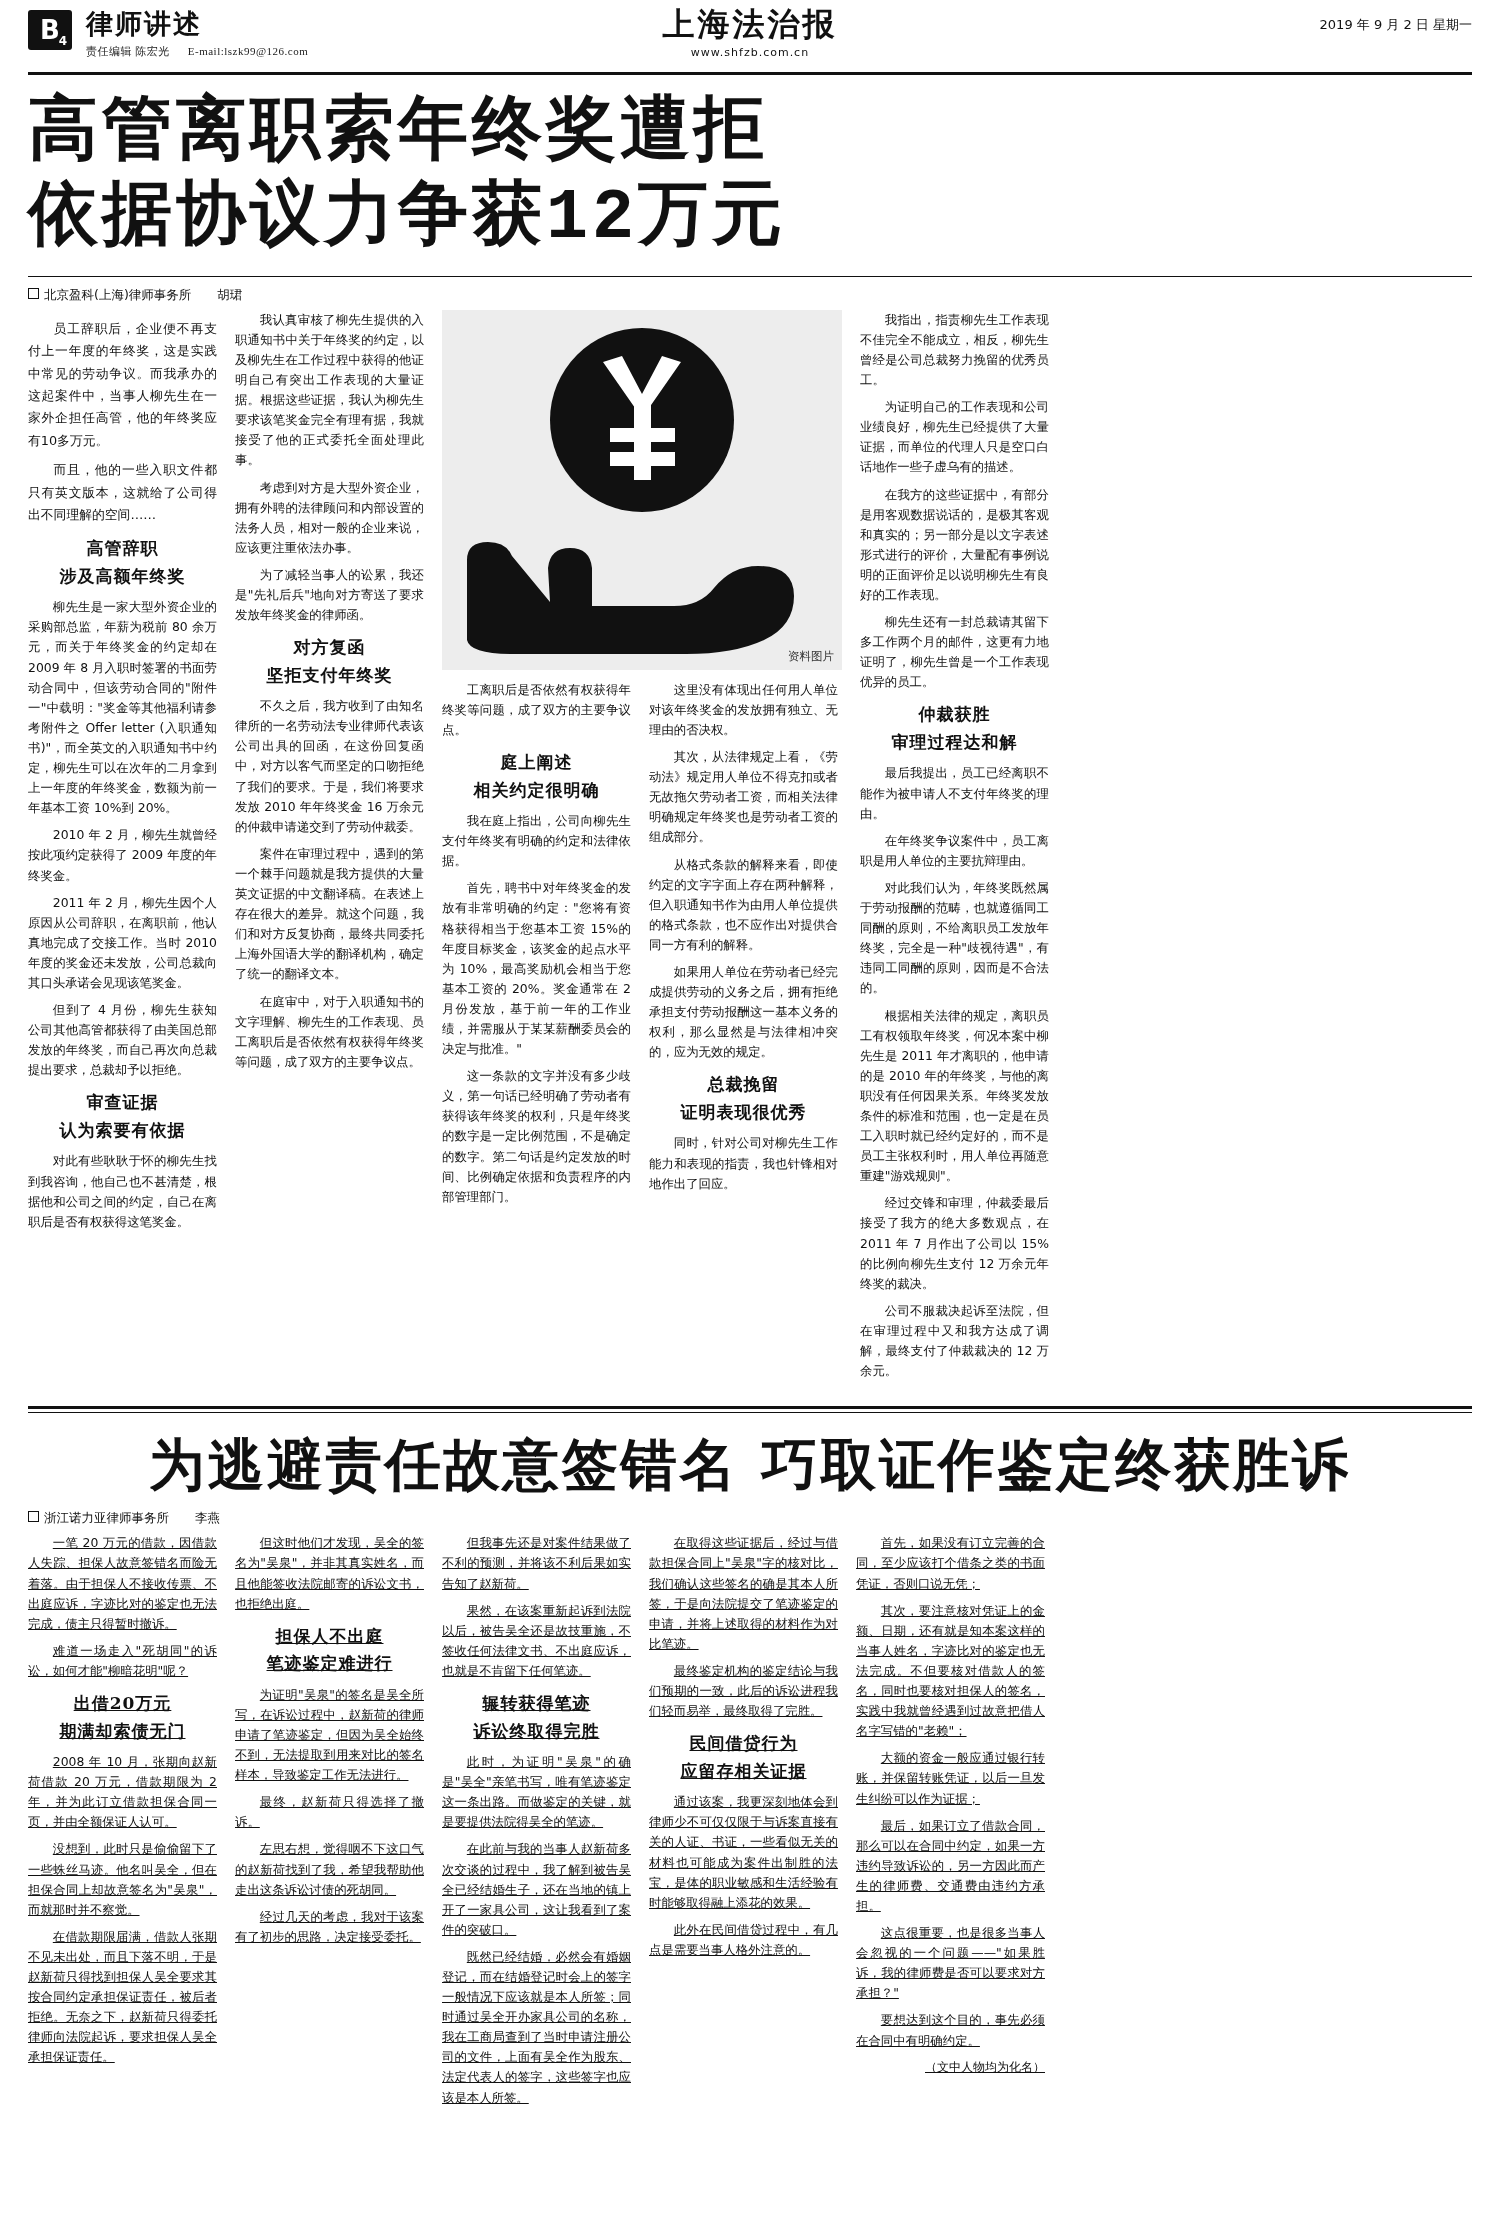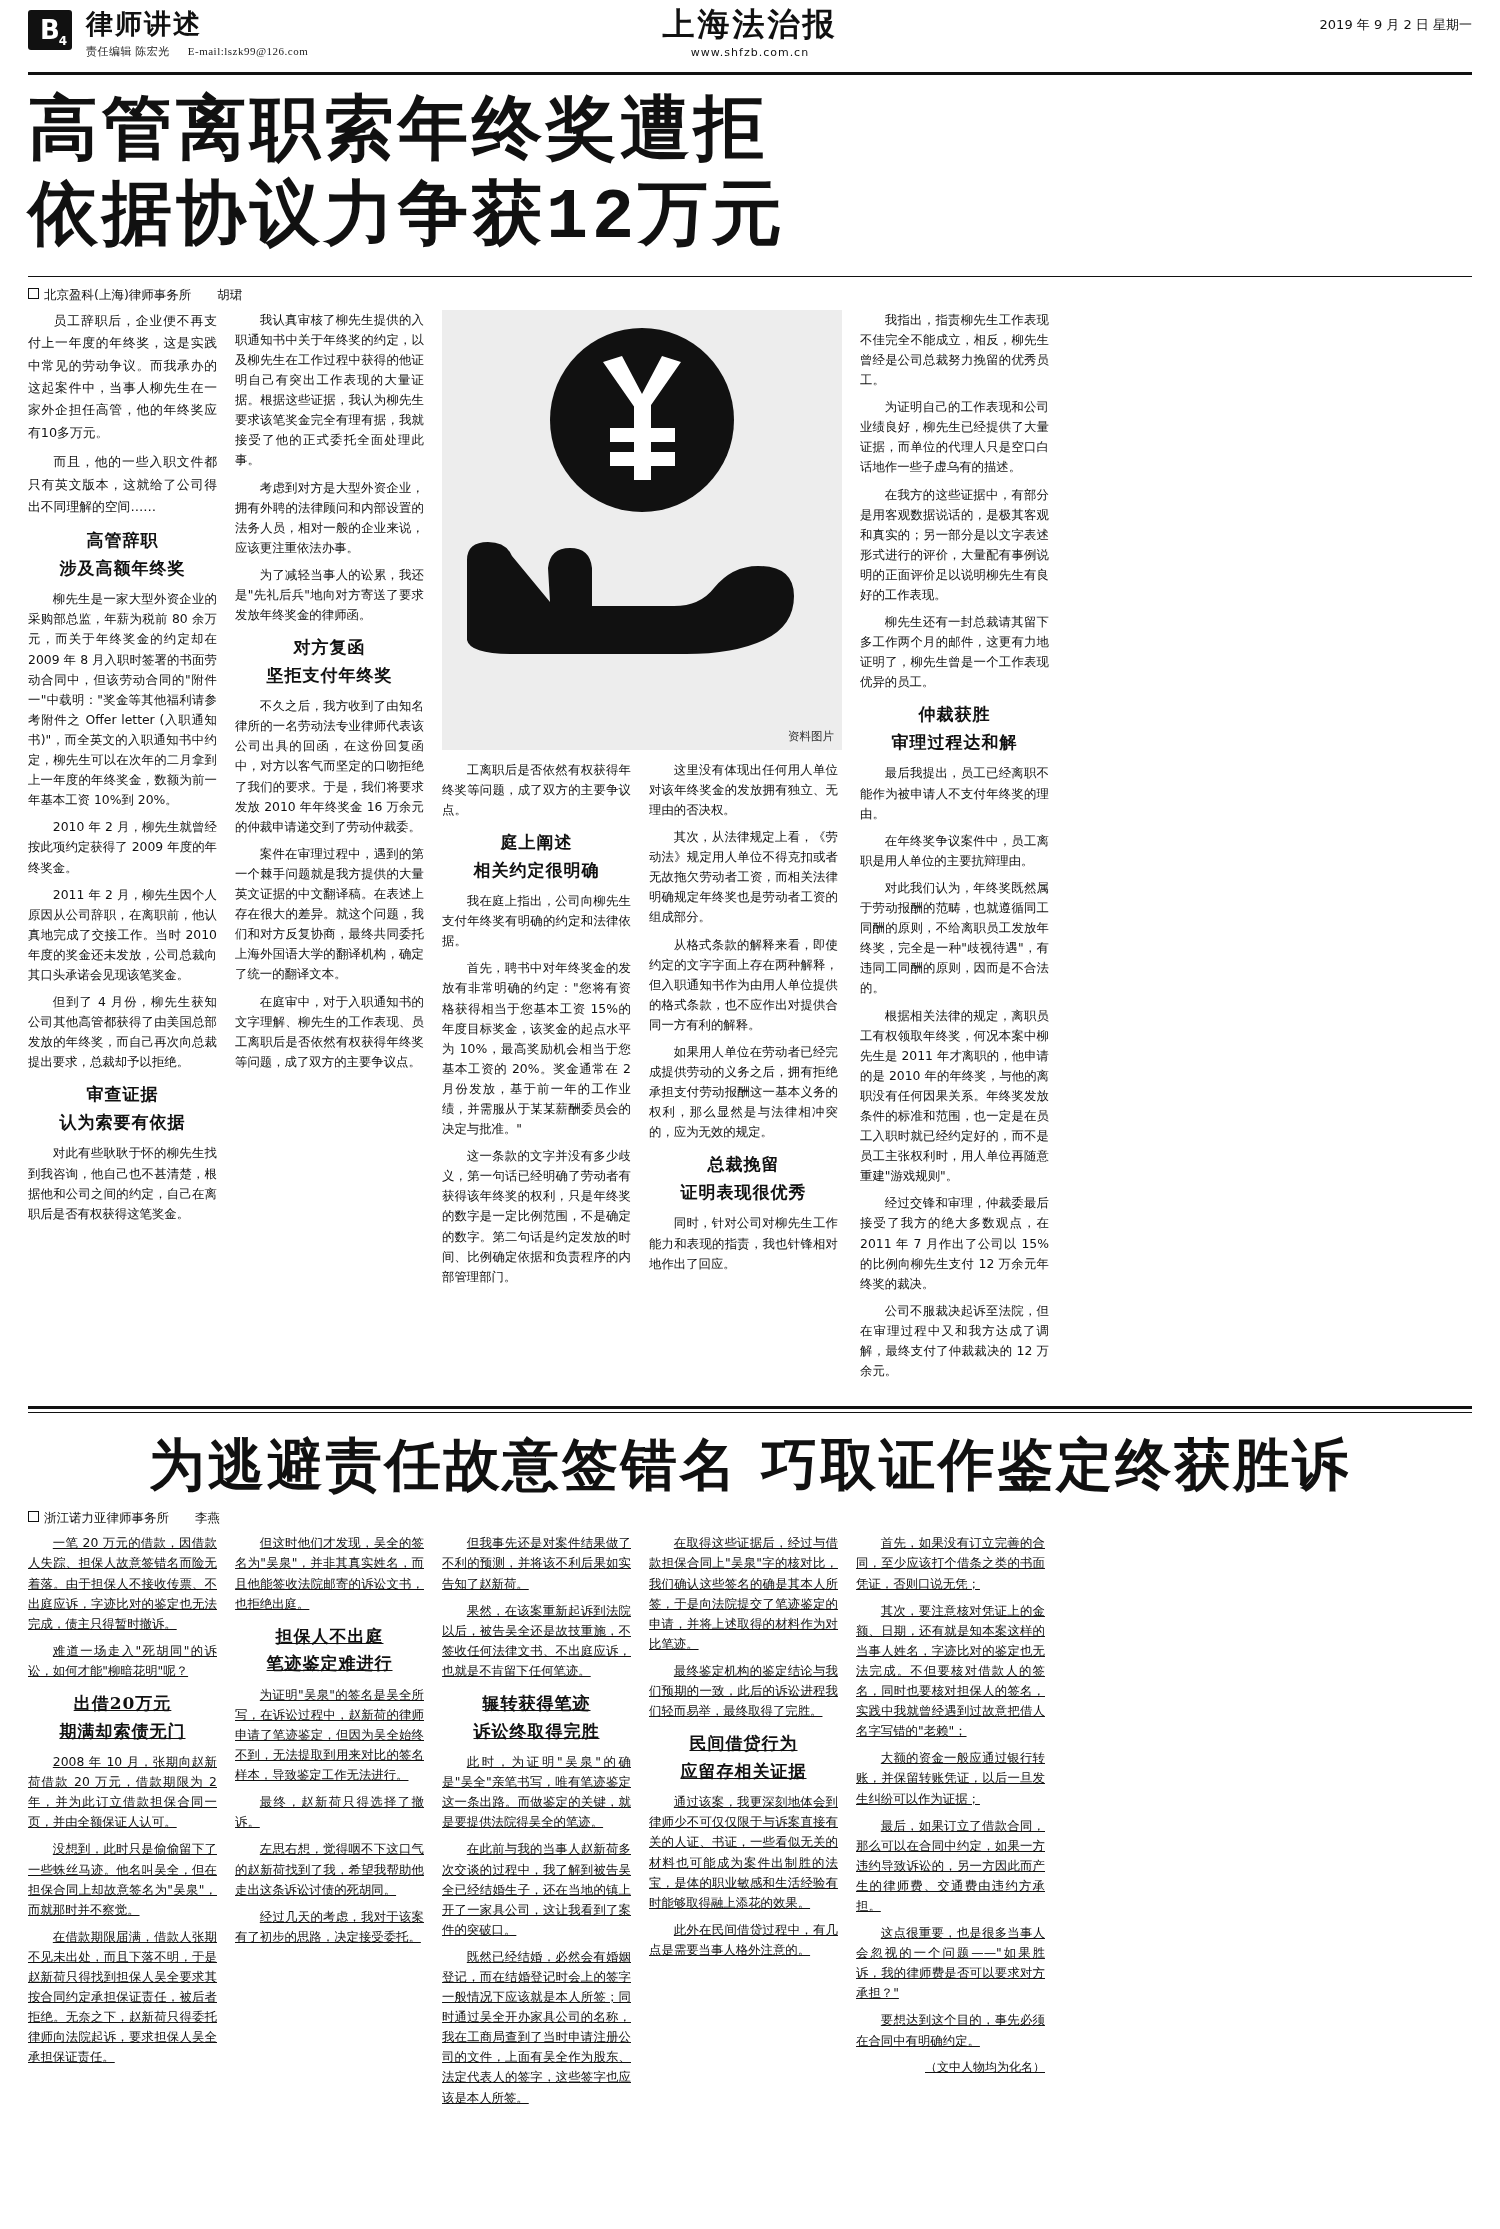--- a/index.html
+++ b/index.html
@@ -31,23 +31,23 @@
   .byline .box{display:inline-block;width:9px;height:9px;border:1px solid #111;margin-right:5px;vertical-align:baseline;}
   .byline .name{margin-left:26px;}
 
   .cols{display:flex;gap:18px;}
   .col{width:189px;font-size:12.4px;line-height:1.62;text-align:justify;}
   p{margin:0 0 7px 0;text-indent:2em;}
   .sub-head{text-align:center;font-family:"DejaVu Serif","Liberation Serif",serif;font-weight:bold;font-size:17px;line-height:1.5;margin:10px 0 8px 0;text-indent:0;letter-spacing:1px;}
 
   
   .figwrap{width:400px;}
-  .fig{width:400px;height:440px;background:#ededed;position:relative;overflow:hidden;}
+  .fig{width:400px;height:360px;background:#ededed;position:relative;overflow:hidden;}
   .fig .caption{position:absolute;right:8px;bottom:6px;font-size:11.5px;color:#333;}
-  .lead{font-size:12.8px;line-height:1.75;}
+  .lead{font-size:12.8px;line-height:1.75;margin-top:8px;}
 
   
   .art-divider{margin:18px 28px 0 28px;border-top:3px solid #111;}
   .art-divider2{margin:3px 28px 0 28px;border-top:1px solid #111;}
 
   
   .headline2{margin:18px 28px 0 28px;}
   .headline2 .l1{font-family:"DejaVu Serif","Liberation Serif",serif;font-weight:bold;font-size:56px;letter-spacing:3px;line-height:1.2;white-space:nowrap;text-align:center;}
   .art2{margin:12px 28px 0 28px;}
   .cols2{display:flex;gap:18px;text-decoration:underline;}

